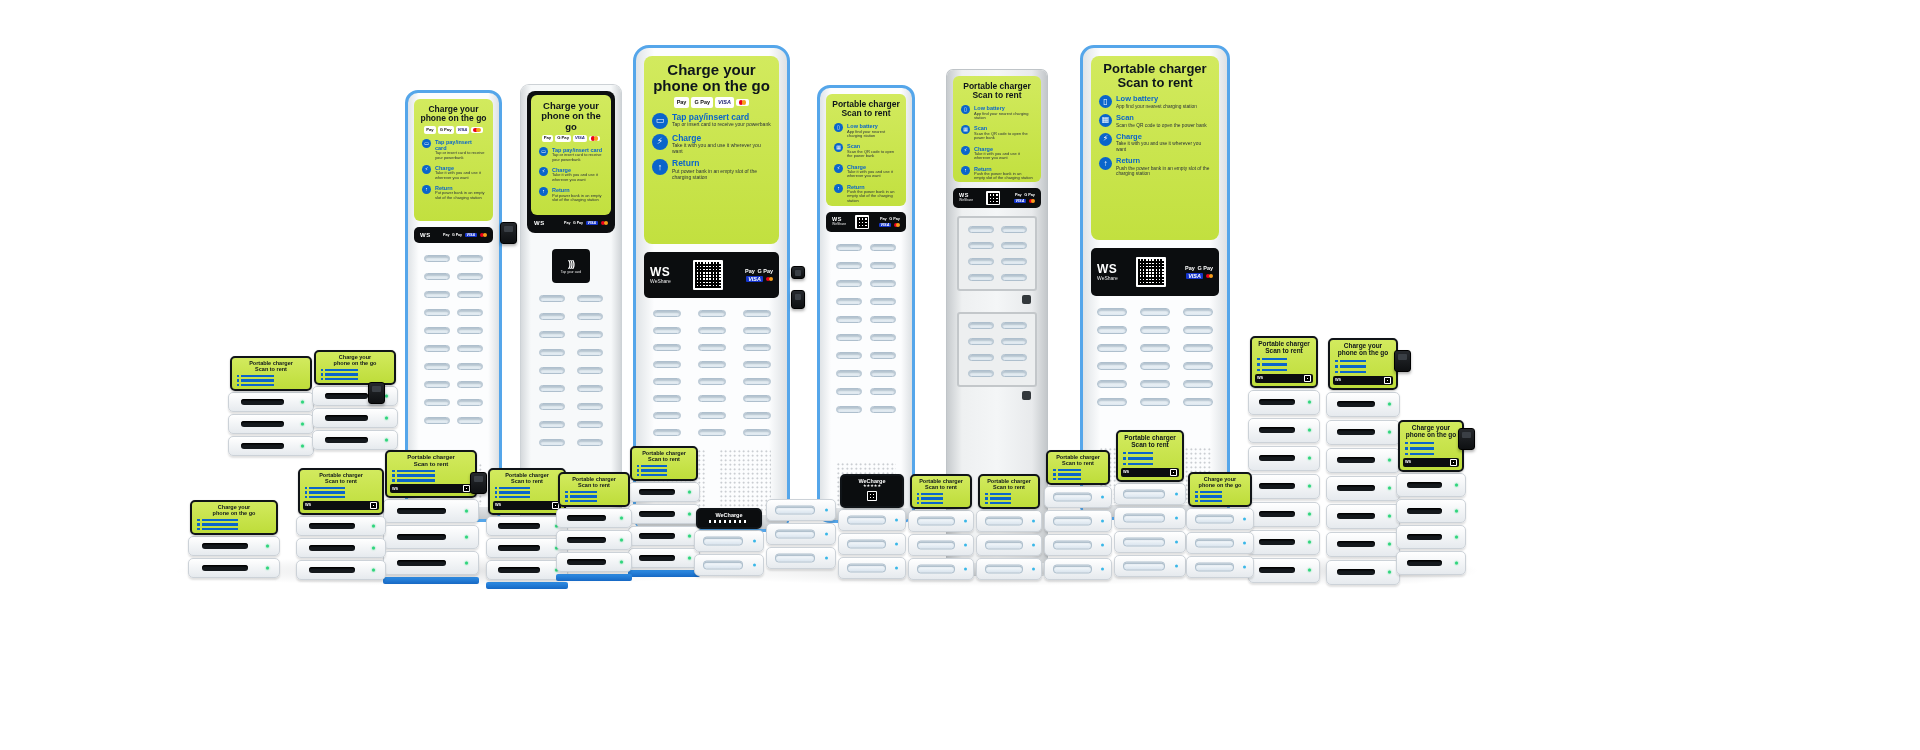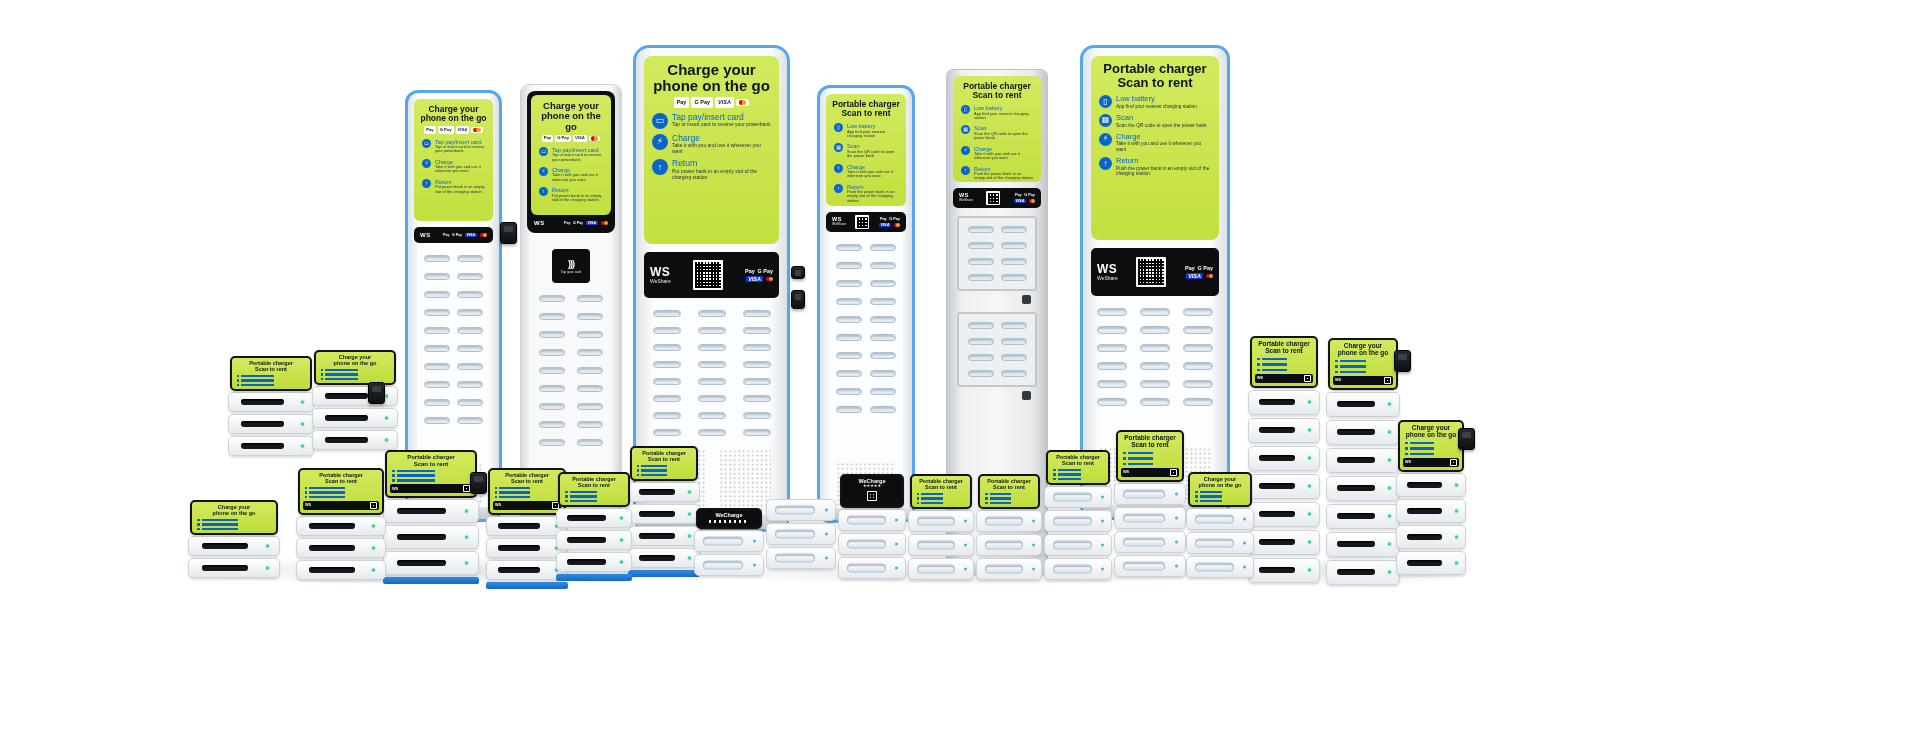--- a/index.html
+++ b/index.html
@@ -20,21 +20,21 @@
   .pays{display:flex;gap:2px;justify-content:center;align-items:center;margin-top:3px}
   .pb{background:#fff;border-radius:2px;padding:.5px 2px;font-size:4.2px;font-weight:700;color:#111;line-height:1.5;display:inline-flex;align-items:center;gap:1px}
   .pb.visa{color:#1a1f71;font-style:italic}
   .pays-lg .pb{font-size:5.5px;padding:1px 3px}
   .mcc{display:inline-flex;align-items:center}
   .mcc i{width:4.5px;height:4.5px;border-radius:50%;display:inline-block}
   .mcc .r{background:#eb001b}.mcc .o{background:#f79e1b;margin-left:-1.5px}
   .step{display:flex;gap:4px;margin:5px 3px 0;align-items:flex-start;text-align:left}
   .sic{border-radius:50%;background:#0a65cb;color:#fff;display:flex;align-items:center;justify-content:center;line-height:1;flex:0 0 auto}
   .stx{display:flex;flex-direction:column;overflow:hidden}
-  .slb{color:#0a65cb;font-weight:400;line-height:1.15}
+  .slb{color:#0a65cb;font-weight:700;line-height:1.15}
   .sds{color:#2a3238;line-height:1.1}
   .s-xs .sic{width:9px;height:9px;font-size:5px}.s-xs .slb{font-size:5.5px}.s-xs .sds{font-size:4px}
   .s-md .sic{width:13px;height:13px;font-size:8px}.s-md .slb{font-size:7.5px}.s-md .sds{font-size:4.8px}
   .s-lg .sic{width:16px;height:16px;font-size:9px}.s-lg .slb{font-size:8.5px}.s-lg .sds{font-size:5px}
   .bbar{background:#0b0d0f;border-radius:5px;display:flex;align-items:center;justify-content:space-between;padding:3px 6px;color:#fff}
   .wsl{display:flex;flex-direction:column;line-height:1.05}
   .wsl .a{font-weight:700;letter-spacing:.5px}
   .wsl .b{opacity:.92}
   .bbar-lg .wsl .a{font-size:12px}.bbar-lg .wsl .b{font-size:5px}
   .bbar-sm .wsl .a{font-size:5.5px}.bbar-sm .wsl .b{font-size:3.4px}

